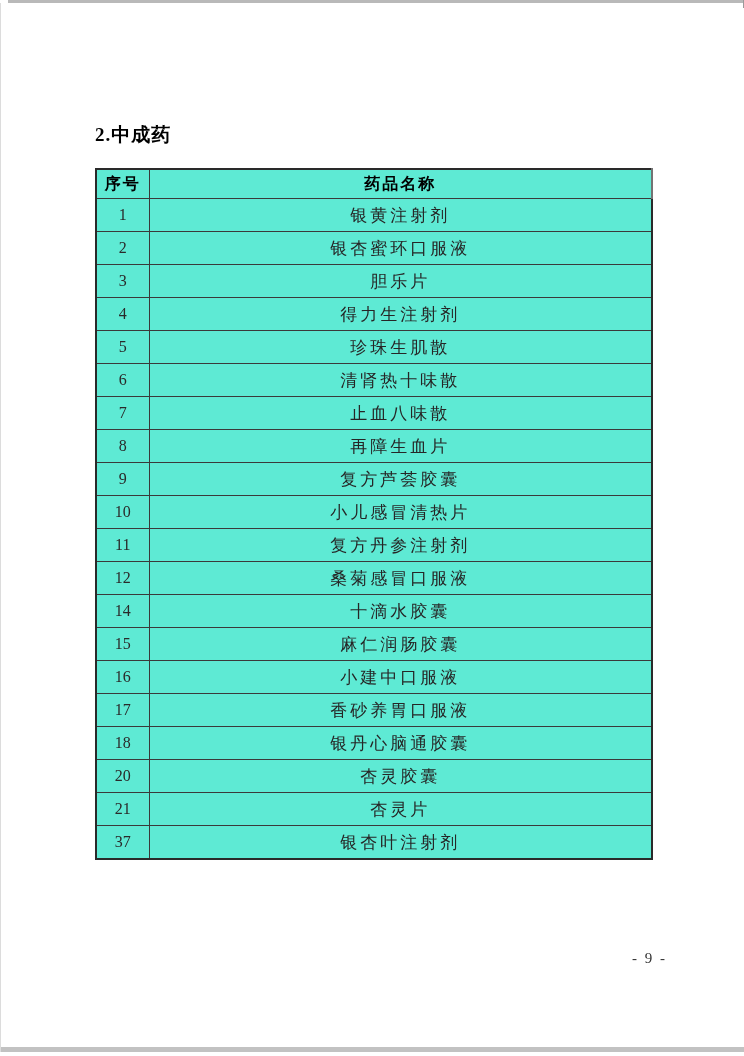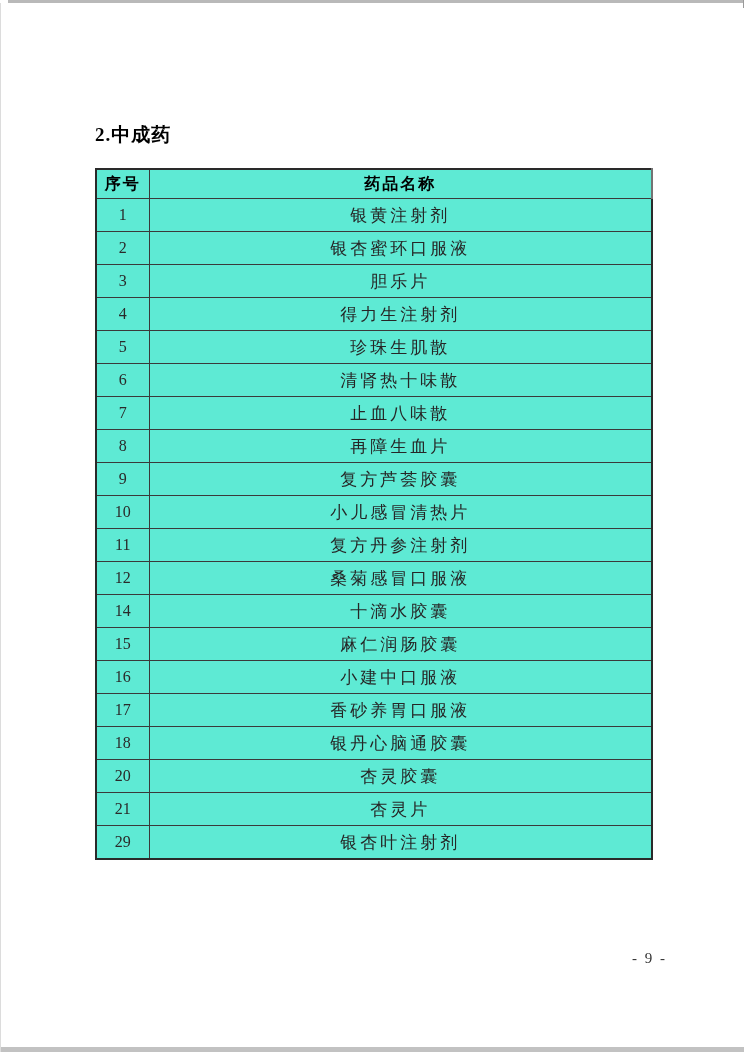--- a/index.html
+++ b/index.html
@@ -220,20 +220,20 @@
     <td class="col-no">20</td>
     <td class="col-name">杏灵胶囊</td>
   </tr>
 
   <tr>
     <td class="col-no">21</td>
     <td class="col-name">杏灵片</td>
   </tr>
 
   <tr>
-    <td class="col-no">29</td>
+    <td class="col-no">37</td>
     <td class="col-name">银杏叶注射剂</td>
   </tr>
 </tbody>
   </table>
 
   <div class="page-number">- 9 -</div>
 </div>
 
 </body></html>

